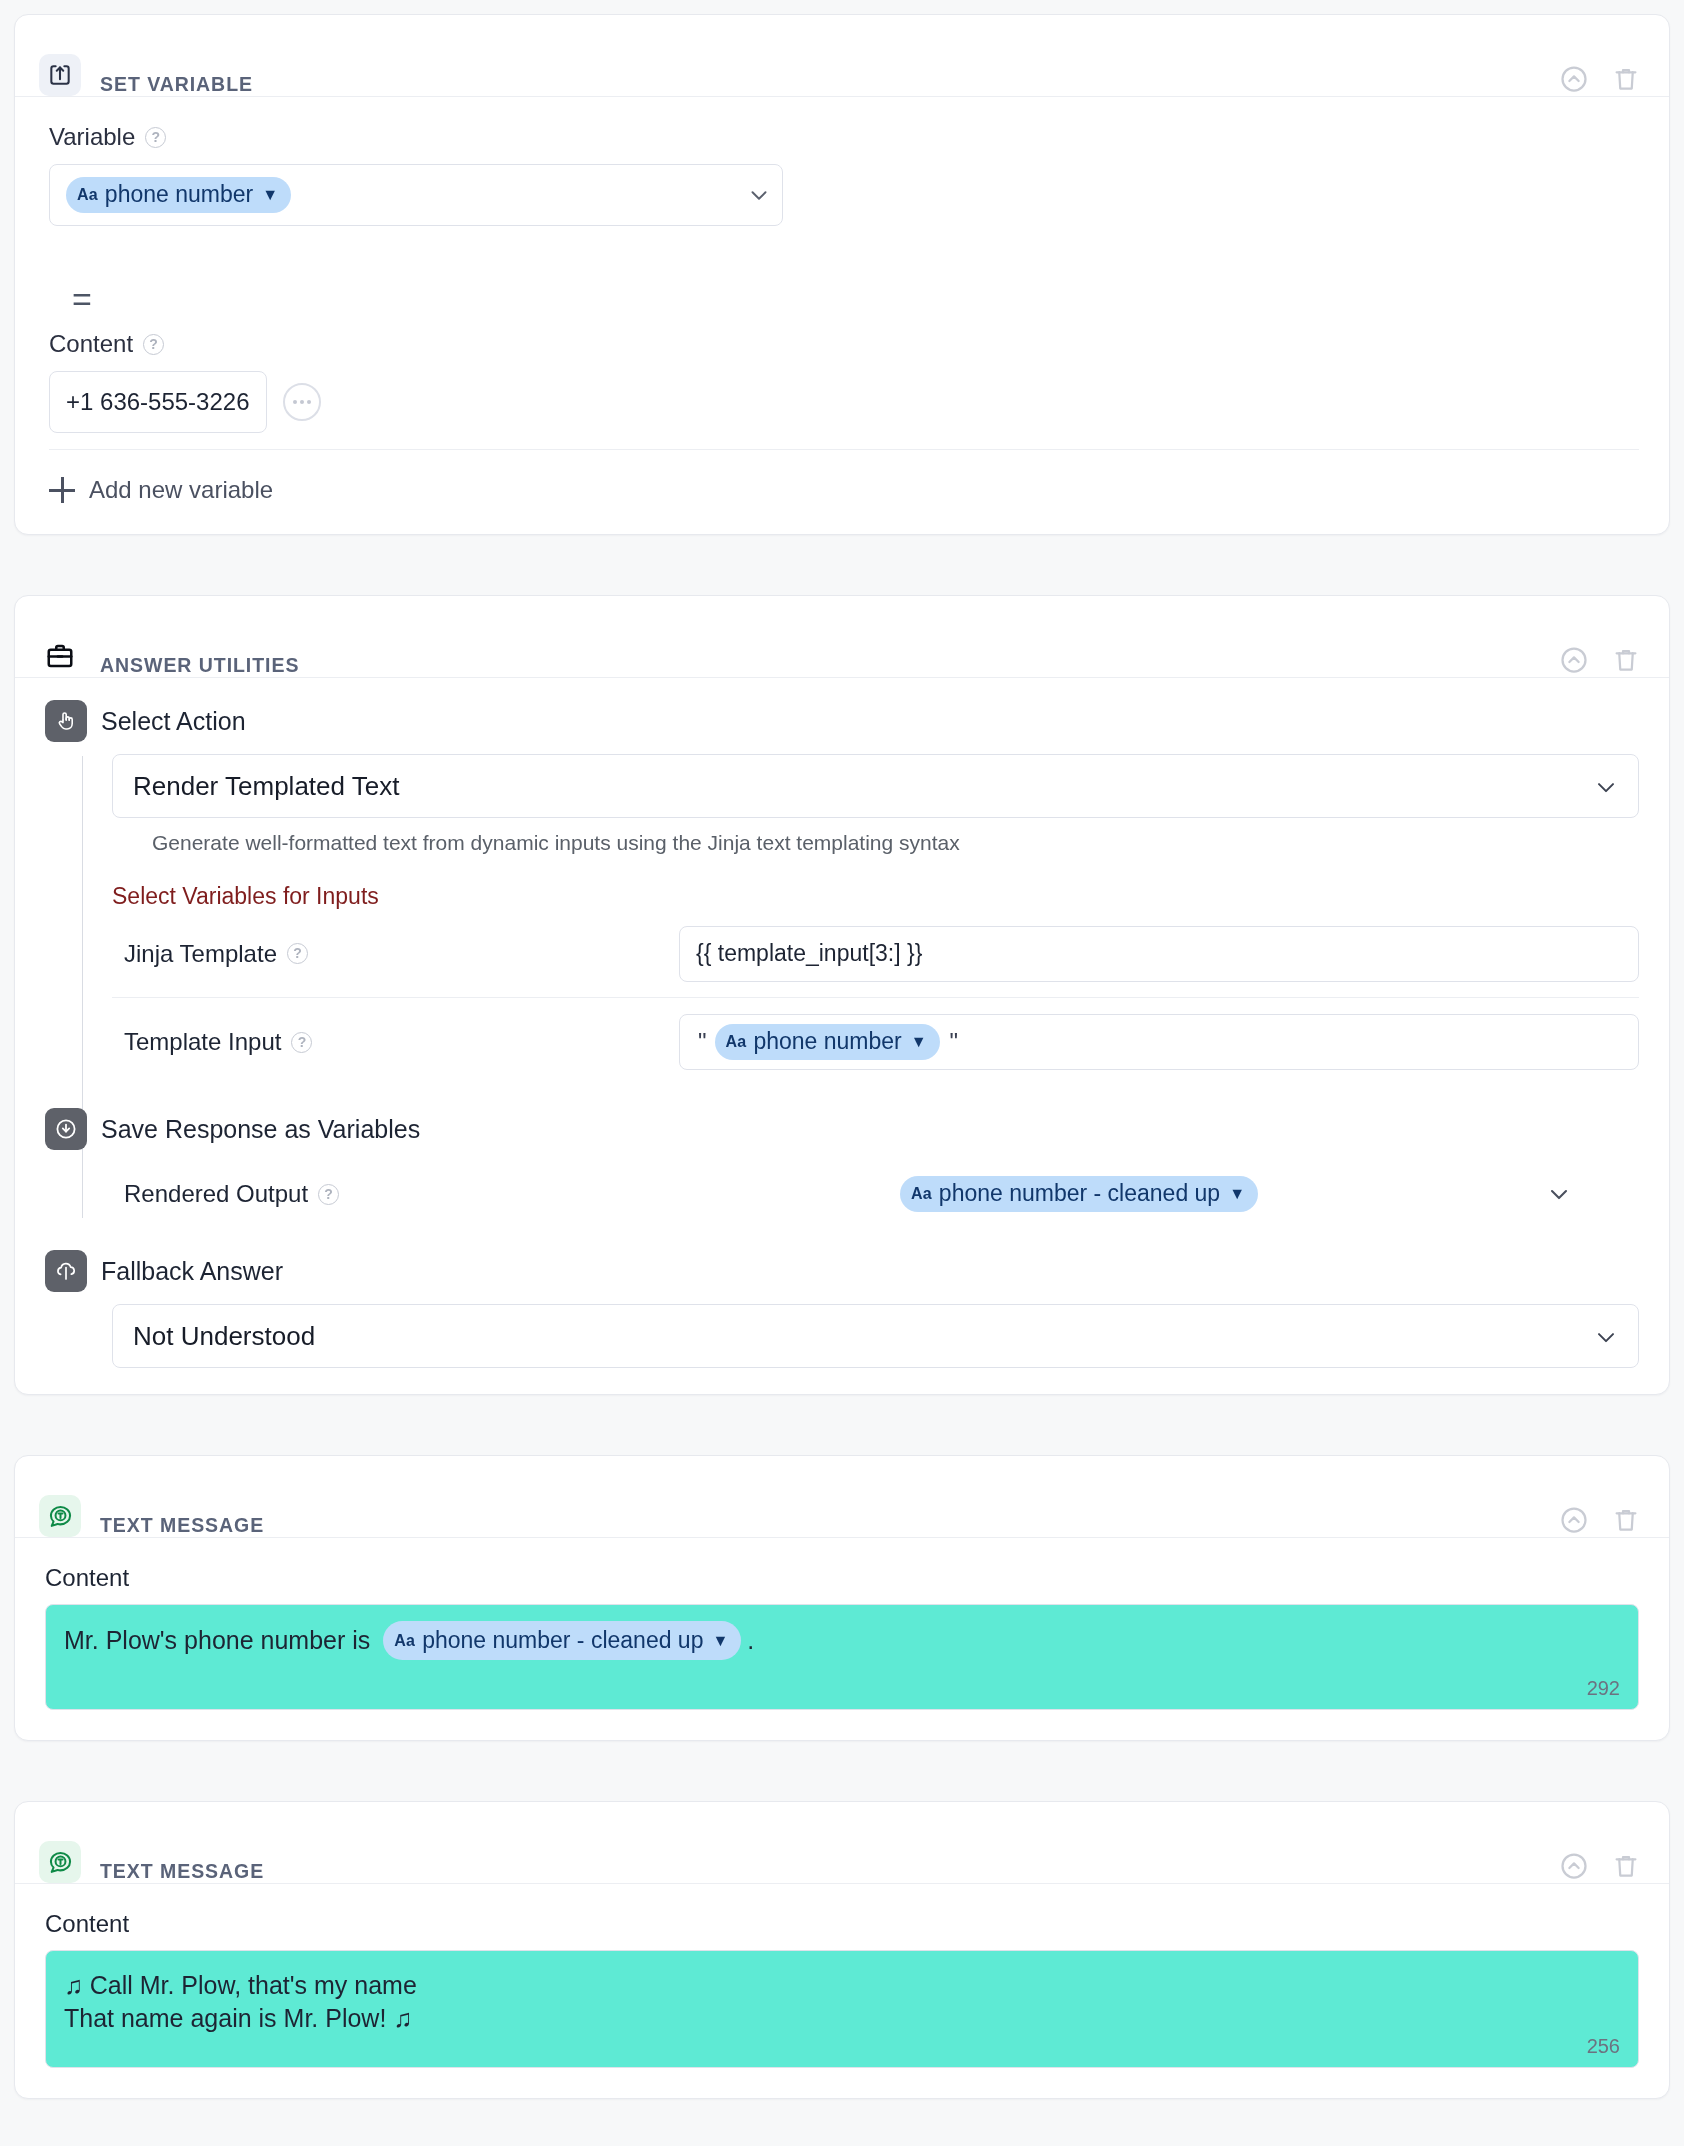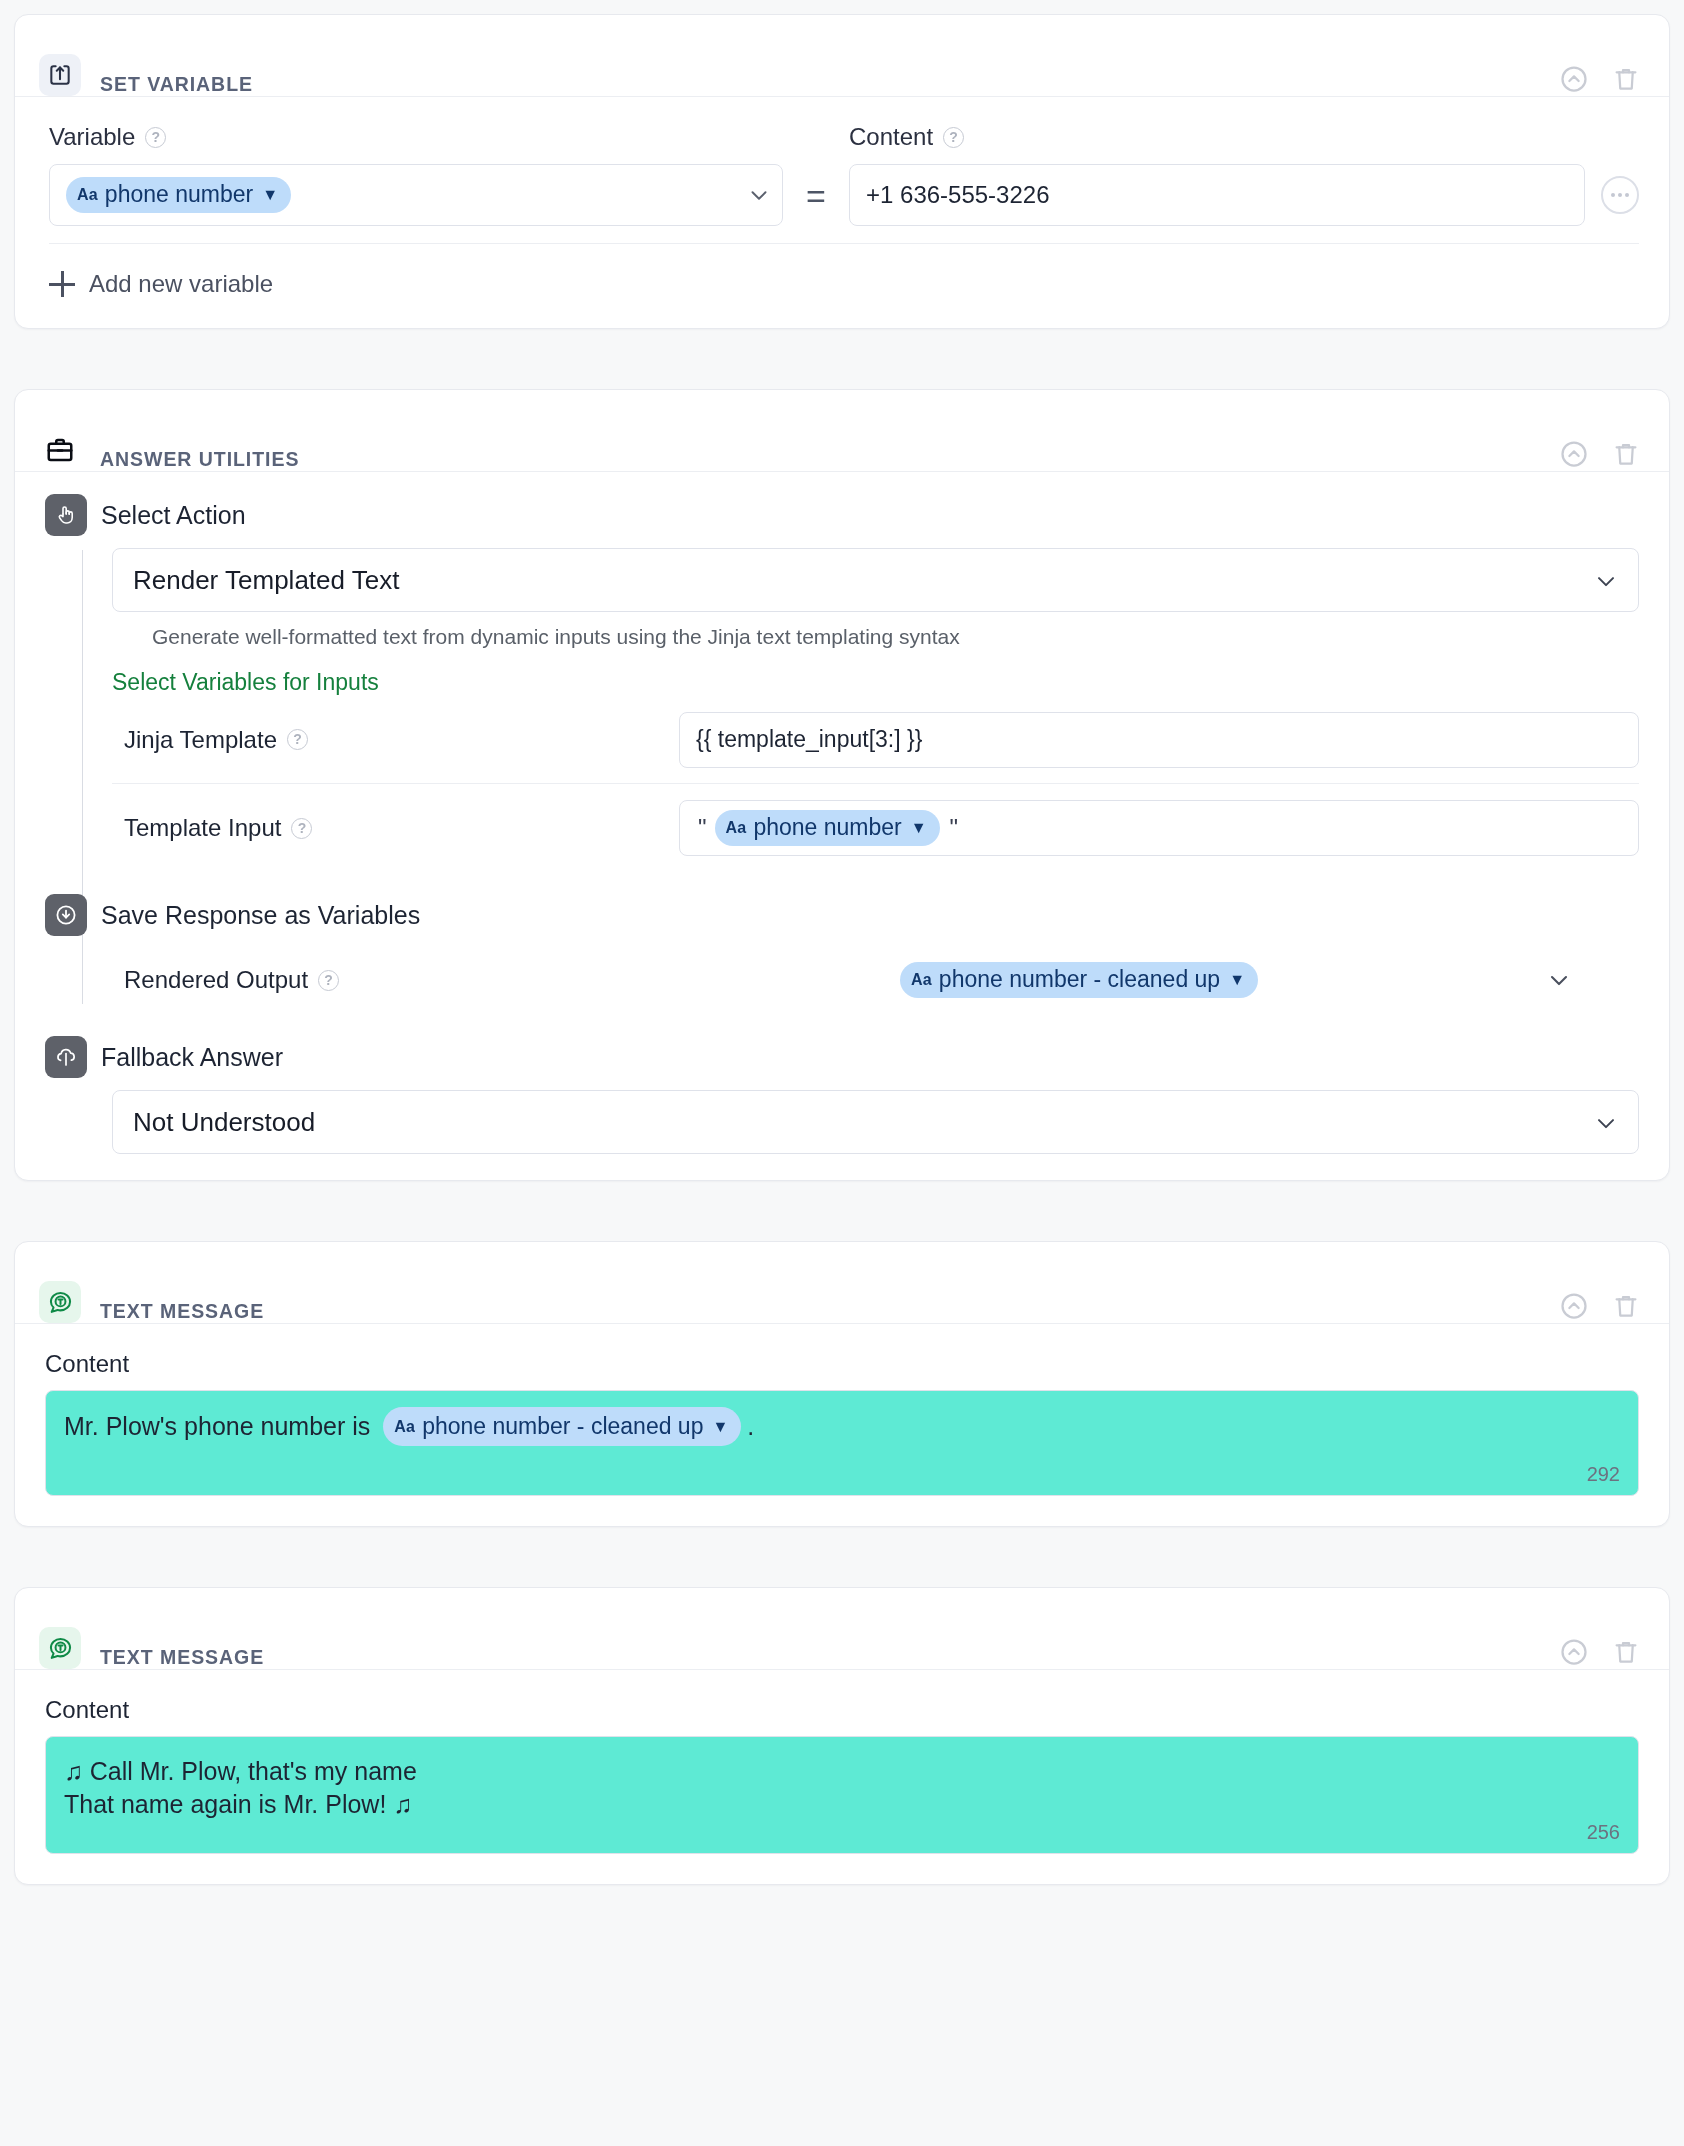--- a/index.html
+++ b/index.html
@@ -63,20 +63,21 @@
     width: 21px; height: 21px; border-radius: 50%;
     border: 1.6px solid #c6cad3; color: #aeb3be;
     font-size: 14px; line-height: 18px; text-align: center;
     display:inline-block; flex: 0 0 auto; font-weight: bold;
   }
 
   
   .varrow {
     display: flex; align-items: flex-start;
     margin-top: 0;
+    flex-direction: column;
   }
   .col-var   { width: 734px; }
   .eq-sign   {
     width: 66px; text-align:center; color:#4d5565;
     font-size: 34px; line-height: 62px; font-weight: 500;
     margin-top: 42px;
   }
   .col-content { flex: 1; }
 
   .input-box {
@@ -159,22 +160,22 @@
     border: 1px solid #dfe2ea; border-radius: 8px;
     display:flex; align-items:center; padding: 0 20px;
     font-size: 26px; color:#171c28;
     margin-top: 12px;
   }
   .hint {
     margin-top: 13px;
     font-size: 21px; color: #5a6069; margin-left: 40px;
   }
   .subhead {
-    margin-top: 20px;
-    font-size: 23px; color: #15803d;
+    margin-top: 28px;
+    font-size: 23px; color: #7f1d1d;
   }
 
   .kvrow {
     display: flex; align-items: center;
     min-height: 88px;
     border-bottom: 1px solid #eceef2;
     padding-left: 12px;
   }
   .kvrow:last-child { border-bottom: none; }
   .kv-label {

